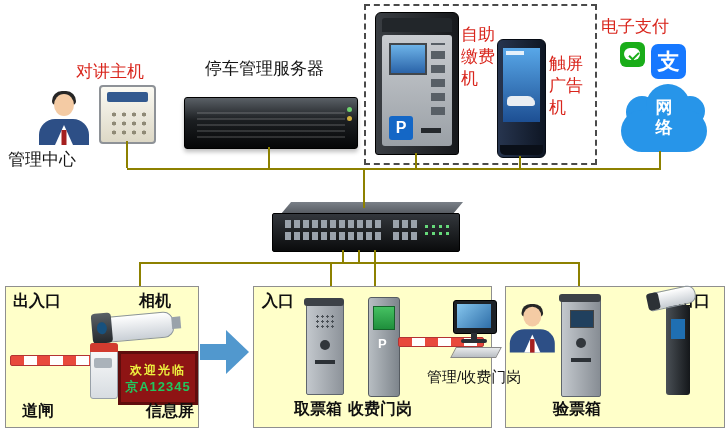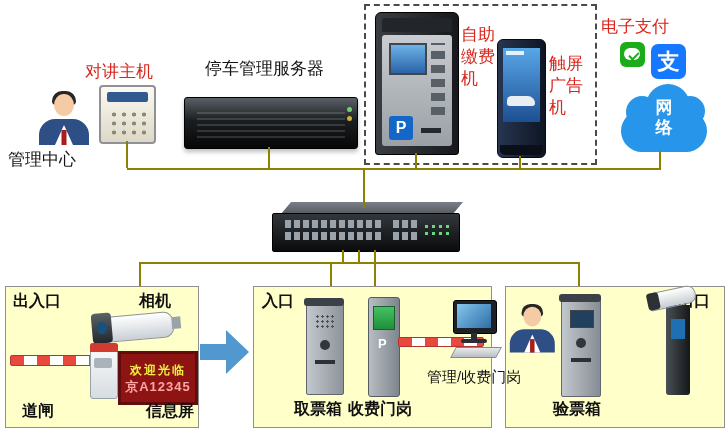--- a/index.html
+++ b/index.html
@@ -5,21 +5,21 @@
 <style>
   html,body{margin:0;padding:0}
   body{font-family:"Liberation Sans","DejaVu Sans",sans-serif;background:#fff}
   #stage{position:relative;width:728px;height:440px;background:#fff;overflow:hidden}
   .abs{position:absolute}
   .lbl{position:absolute;font-size:17px;color:#141414;white-space:pre-line;line-height:1.3}
   .lbl.red{color:#d9251c}
   .line{position:absolute;background:#8d8100;z-index:2}
 
   
-  #lbl-intercom{left:85px;top:61px}
+  #lbl-intercom{left:76px;top:61px}
   #lbl-mgr{left:8px;top:149px}
   .avatar{position:absolute}
   .avatar .hair{position:absolute;left:50%;top:0;transform:translateX(-50%);width:24px;height:14px;background:#262626;border-radius:12px 12px 5px 5px}
   .avatar .head{position:absolute;left:50%;top:3px;transform:translateX(-50%);width:20px;height:22px;background:#f4cba4;border-radius:50%}
   .avatar .body{position:absolute;left:2px;right:2px;bottom:0;height:26px;background:#2d4f86;border-radius:16px 16px 0 0}
   .avatar .shirt{position:absolute;left:50%;bottom:0;transform:translateX(-50%);width:0;height:0;border-left:9px solid transparent;border-right:9px solid transparent;border-bottom:20px solid #fff}
   .avatar .tie{position:absolute;left:50%;bottom:0;transform:translateX(-50%);width:5px;height:15px;background:#a51f1f}
   #avatar-mgr{left:37px;top:91px;width:54px;height:54px}
 
   #intercom{left:99px;top:85px;width:53px;height:55px;background:linear-gradient(#fbfaf3,#ddd8c6);border:2px solid #8e9297;border-radius:4px}
@@ -113,21 +113,21 @@
   #camera .cam-body{position:absolute;left:16px;top:5px;width:64px;height:24px;background:linear-gradient(#ffffff,#c9cfd6);border:1px solid #8b949c;border-radius:4px 10px 10px 4px}
   #camera .cam-lens{position:absolute;left:0;top:1px;width:20px;height:30px;background:linear-gradient(#5a6167,#23272b);border-radius:4px}
   #camera .cam-lens::after{content:"";position:absolute;left:5px;top:9px;width:10px;height:12px;border-radius:50%;background:#17517e}
   #camera .cam-tail{position:absolute;left:80px;top:11px;width:9px;height:12px;background:#9aa2aa}
   #gatebox{position:absolute;left:84px;top:56px;width:26px;height:54px;background:linear-gradient(#fdfdfd,#d7dce1);border:1px solid #98a0a8;border-radius:3px}
   #gatebox::before{content:"";position:absolute;left:-1px;top:-1px;right:-1px;height:9px;background:#d23b2f;border-radius:3px 3px 0 0}
   #gatebox::after{content:"";position:absolute;left:3px;top:14px;width:18px;height:10px;background:#aab2ba;border-radius:2px}
   #arm1{position:absolute;left:4px;top:68px;width:82px;height:9px;background:repeating-linear-gradient(90deg,#e8493c 0 13px,#fff 13px 26px);border:1px solid #b33333;border-radius:2px}
   #led{position:absolute;left:112px;top:64px;width:74px;height:48px;background:#8e1414;border:3px solid #5f0d0d;display:flex;flex-direction:column;align-items:center;justify-content:center;gap:4px}
   #led .led1{color:#eef23f;font-size:12px;font-weight:700;letter-spacing:2px;line-height:1;white-space:nowrap}
-  #led .led2{color:#fca5a5;font-size:13px;font-weight:700;letter-spacing:1px;line-height:1;white-space:nowrap}
+  #led .led2{color:#22c55e;font-size:13px;font-weight:700;letter-spacing:1px;line-height:1;white-space:nowrap}
   #lbl-gate{left:16px;top:114px}
   #lbl-screen{left:140px;top:114px}
 
   
   #arrow{position:absolute;left:200px;top:330px;width:50px;height:44px}
   #arrow .sh{position:absolute;left:0;top:14px;width:26px;height:16px;background:#5198ce}
   #arrow .hd{position:absolute;left:26px;top:0;width:0;height:0;border-top:22px solid transparent;border-bottom:22px solid transparent;border-left:23px solid #5198ce}
 
   
   #tkiosk{position:absolute;left:52px;top:14px;width:36px;height:92px;background:linear-gradient(90deg,#c3c8cd,#8d939a);border:1px solid #5f666d;border-radius:4px 4px 2px 2px}

